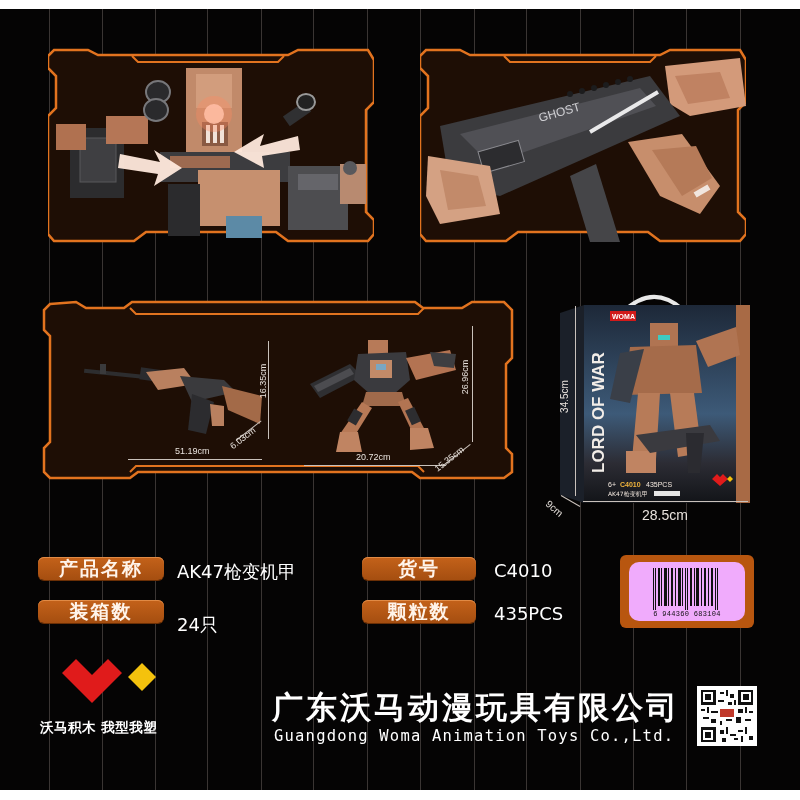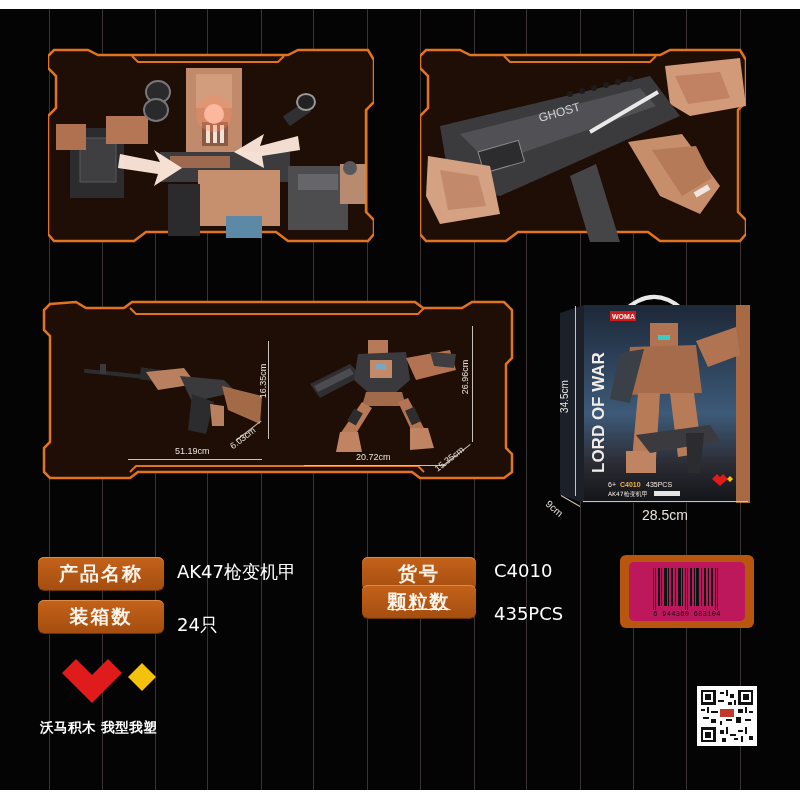--- a/index.html
+++ b/index.html
@@ -24,38 +24,38 @@
   .illus { position: absolute; }
 
   .dim-label {
     position: absolute; color: #e8e2dd; font-family: "Liberation Sans", sans-serif;
     font-size: 9px; white-space: nowrap;
   }
   .dim-line { position: absolute; background: #c9c1bb; }
 
   
   .pill {
-    position: absolute; height: 33px; border-radius: 6px;
+    position: absolute; height: 23px; border-radius: 6px;
     background: linear-gradient(#c4621a, #a54e10);
     box-shadow: inset 0 1px 0 #e08a45, 0 1px 0 #6b2f05;
     color: #fff4ea; font-size: 19px; font-weight: bold;
     display: flex; align-items: center; justify-content: center;
     letter-spacing: 2px;
   }
   .pill-value {
     position: absolute; color: #ffffff; font-size: 18px;
     font-family: "DejaVu Sans", sans-serif; white-space: nowrap;
   }
 
   .barcode-box {
     position: absolute; left: 620px; top: 546px; width: 134px; height: 73px;
     background: #b8560f; border-radius: 6px; padding: 7px 9px;
   }
   .barcode-inner {
-    width: 100%; height: 100%; background: #be185d; border-radius: 5px;
+    width: 100%; height: 100%; background: #f0abfc; border-radius: 10px;
     position: relative; overflow: hidden;
   }
   .barcode-bars {
     position: absolute; left: 24px; top: 6px; width: 66px; height: 42px;
     display: flex; align-items: stretch;
   }
   .barcode-digits {
     position: absolute; left: 0; right: 0; bottom: 3px; text-align: center;
     font-size: 7px; color: #111; font-family: "Liberation Mono", monospace;
     letter-spacing: 0.3px;
@@ -288,21 +288,21 @@
 
   <div class="pill" style="left:38px; top:548px; width:126px;">产品名称</div>
   <div class="pill-value" style="left:177px; top:551px;">AK47枪变机甲</div>
 
   <div class="pill" style="left:38px; top:591px; width:126px;">装箱数</div>
   <div class="pill-value" style="left:177px; top:604px;">24只</div>
 
   <div class="pill" style="left:362px; top:548px; width:114px;">货号</div>
   <div class="pill-value" style="left:494px; top:551px;">C4010</div>
 
-  <div class="pill" style="left:362px; top:576px; width:114px;text-decoration:underline;">颗粒数</div>
+  <div class="pill" style="left:362px; top:591px; width:114px;">颗粒数</div>
   <div class="pill-value" style="left:494px; top:594px;">435PCS</div>
 
   <div class="barcode-box">
     <div class="barcode-inner">
       <div class="barcode-bars">
         <svg viewBox="0 0 66 42" preserveAspectRatio="none" style="width:100%;height:100%;">
           <rect x="0" y="0" width="1" height="42" fill="#111"></rect>
             <rect x="2" y="0" width="1" height="42" fill="#111"></rect>
           <rect x="5" y="0" width="2" height="38" fill="#111"></rect>
             <rect x="8" y="0" width="1" height="38" fill="#111"></rect>
@@ -328,20 +328,22 @@
       <div class="barcode-digits">6 944360 683104</div>
     </div>
   </div>
 
   <svg class="brand-logo" viewBox="0 0 100 50">
     <polygon points="0,14 14,0 30,16 46,0 60,14 30,44" fill="#e01b1b"></polygon>
     <polygon points="80,4 94,18 80,32 66,18" fill="#f4c20d"></polygon>
   </svg>
   <div class="brand-slogan">沃马积木 我型我塑</div>
 
+  <div class="company-cn">广东沃马动漫玩具有限公司</div>
+  <div class="company-en">Guangdong Woma Animation Toys Co.,Ltd.</div>
 
   <div class="qr">
     <svg viewBox="0 0 25 25" shape-rendering="crispEdges">
       <rect x="0" y="0" width="7" height="7" fill="#111"></rect>
         <rect x="1" y="1" width="5" height="5" fill="#fff"></rect>
         <rect x="2" y="2" width="3" height="3" fill="#111"></rect>
       <rect x="18" y="0" width="7" height="7" fill="#111"></rect>
         <rect x="19" y="1" width="5" height="5" fill="#fff"></rect>
         <rect x="20" y="2" width="3" height="3" fill="#111"></rect>
       <rect x="0" y="18" width="7" height="7" fill="#111"></rect>

